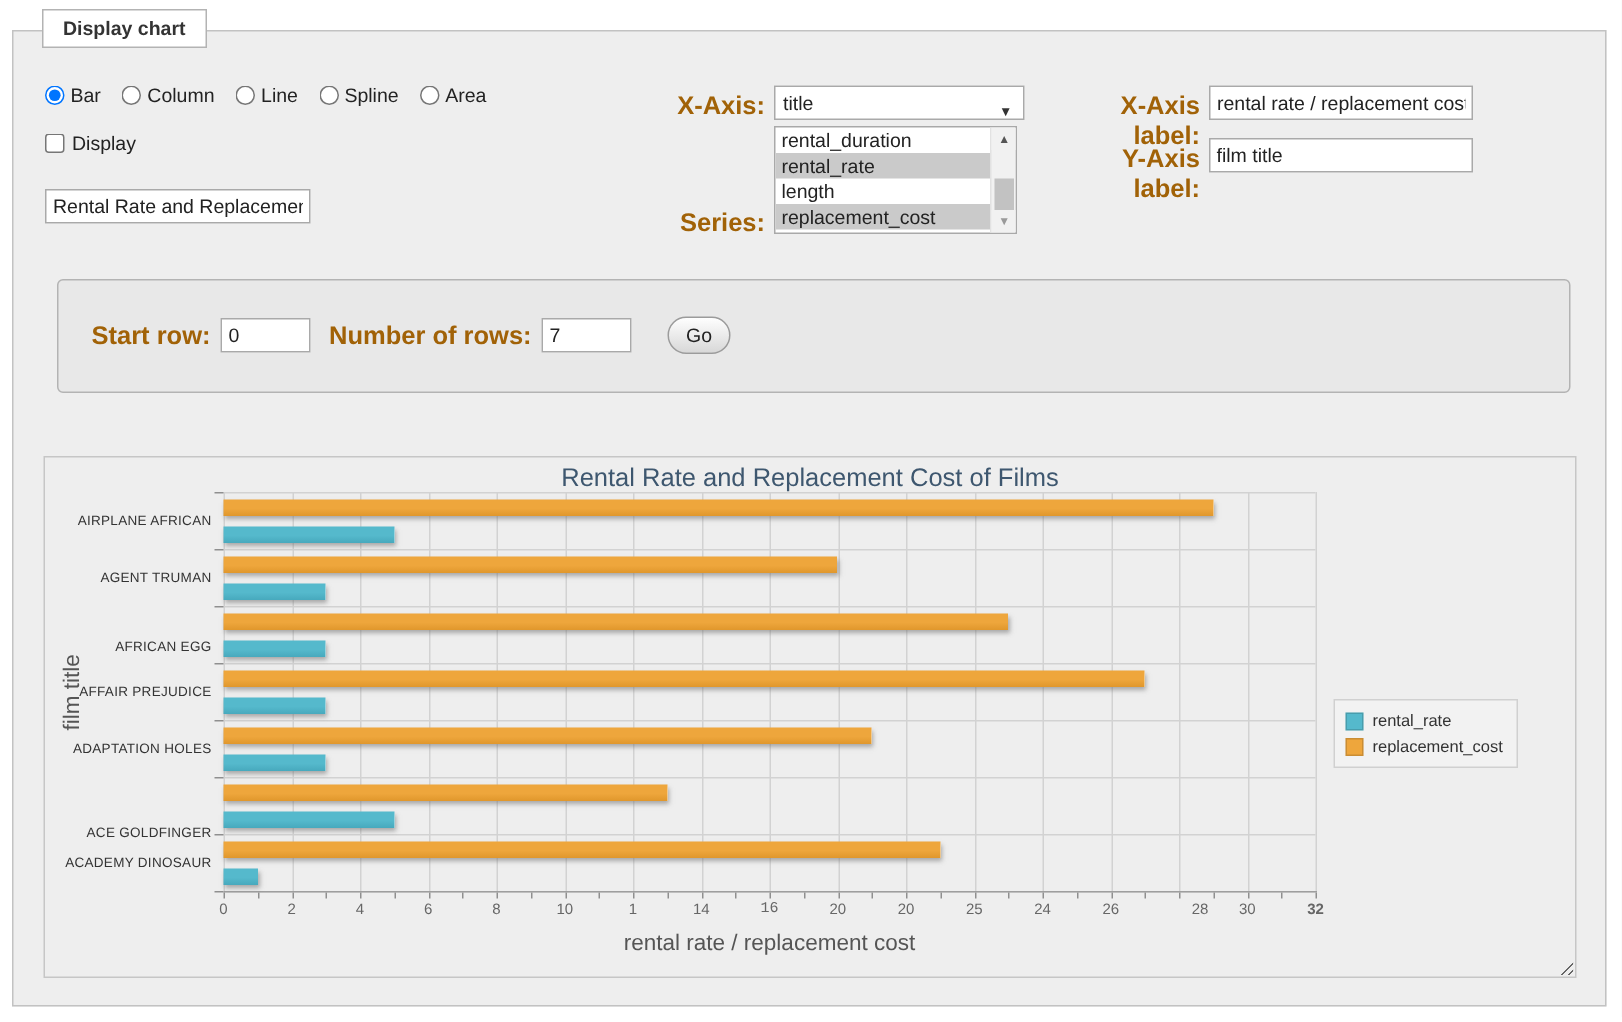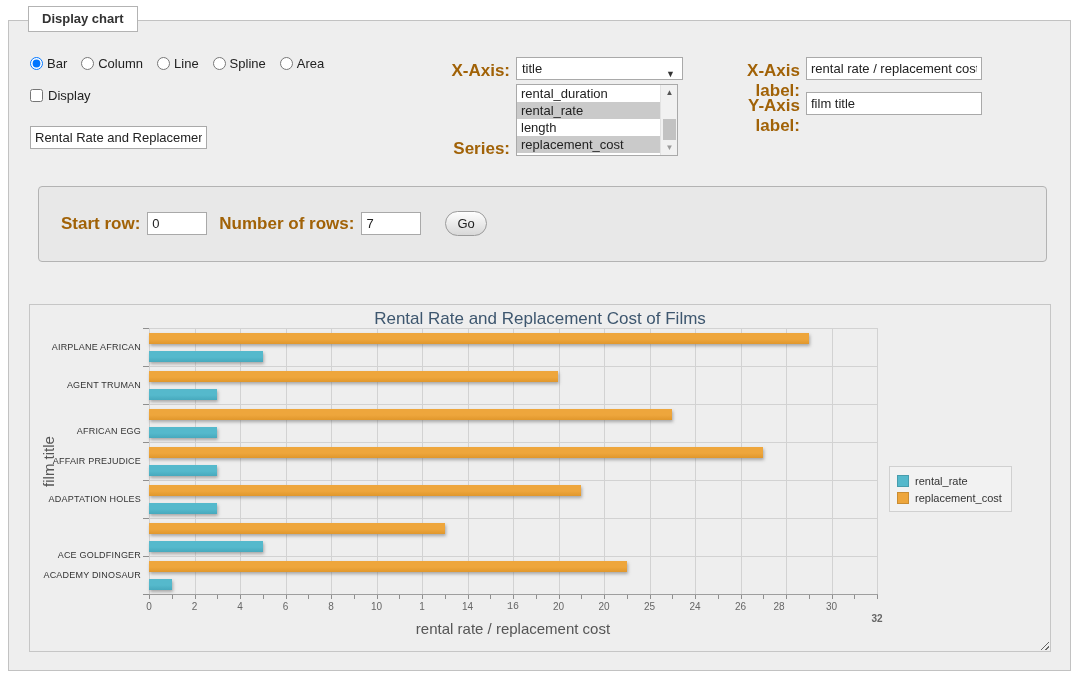--- a/index.html
+++ b/index.html
@@ -223,23 +223,23 @@
     <div class="abs xtick" style="left: 286px; top: 296px;">8</div>
     <div class="abs xtick" style="left: 331.5px; top: 296px;">10</div>
     <div class="abs xtick" style="left: 377px; top: 296px;">1</div>
     <div class="abs xtick" style="left: 422.5px; top: 296px;">14</div>
     <div class="abs xtick" style="left: 468px; top: 296px; font-family: Liberation Mono, monospace;">16</div>
     <div class="abs xtick" style="left: 513.5px; top: 296px;">20</div>
     <div class="abs xtick" style="left: 559px; top: 296px;">20</div>
     <div class="abs xtick" style="left: 604.5px; top: 296px;">25</div>
     <div class="abs xtick" style="left: 650px; top: 296px;">24</div>
     <div class="abs xtick" style="left: 695.5px; top: 296px;">26</div>
-    <div class="abs xtick" style="left: 734px; top: 296px;">28</div>
+    <div class="abs xtick" style="left: 755px; top: 296px;">28</div>
     <div class="abs xtick" style="left: 786.5px; top: 296px;">30</div>
-    <div class="abs xtick" style="left: 832px; top: 308px; font-weight: bold;">32</div>
+    <div class="abs xtick" style="left: 832px; top: 296px; font-weight: bold;">32</div>
     <div class="abs cat-label" style="left: 0px; top: 36px; width: 111px;">AIRPLANE AFRICAN</div>
     <div class="abs bar" style="left: 119px; top: 28px; width: 659.522px; background: linear-gradient(rgb(238, 166, 60) 55%, rgb(224, 151, 44));"></div>
     <div class="abs bar" style="left: 119px; top: 46px; width: 113.522px; background: linear-gradient(rgb(85, 185, 204) 55%, rgb(71, 169, 189));"></div>
     <div class="abs cat-label" style="left: 0px; top: 74px; width: 111px;">AGENT TRUMAN</div>
     <div class="abs bar" style="left: 119px; top: 66px; width: 409.272px; background: linear-gradient(rgb(238, 166, 60) 55%, rgb(224, 151, 44));"></div>
     <div class="abs bar" style="left: 119px; top: 84px; width: 68.0225px; background: linear-gradient(rgb(85, 185, 204) 55%, rgb(71, 169, 189));"></div>
     <div class="abs cat-label" style="left: 0px; top: 120px; width: 111px;">AFRICAN EGG</div>
     <div class="abs bar" style="left: 119px; top: 104px; width: 523.022px; background: linear-gradient(rgb(238, 166, 60) 55%, rgb(224, 151, 44));"></div>
     <div class="abs bar" style="left: 119px; top: 122px; width: 68.0225px; background: linear-gradient(rgb(85, 185, 204) 55%, rgb(71, 169, 189));"></div>
     <div class="abs cat-label" style="left: 0px; top: 150px; width: 111px;">AFFAIR PREJUDICE</div>

